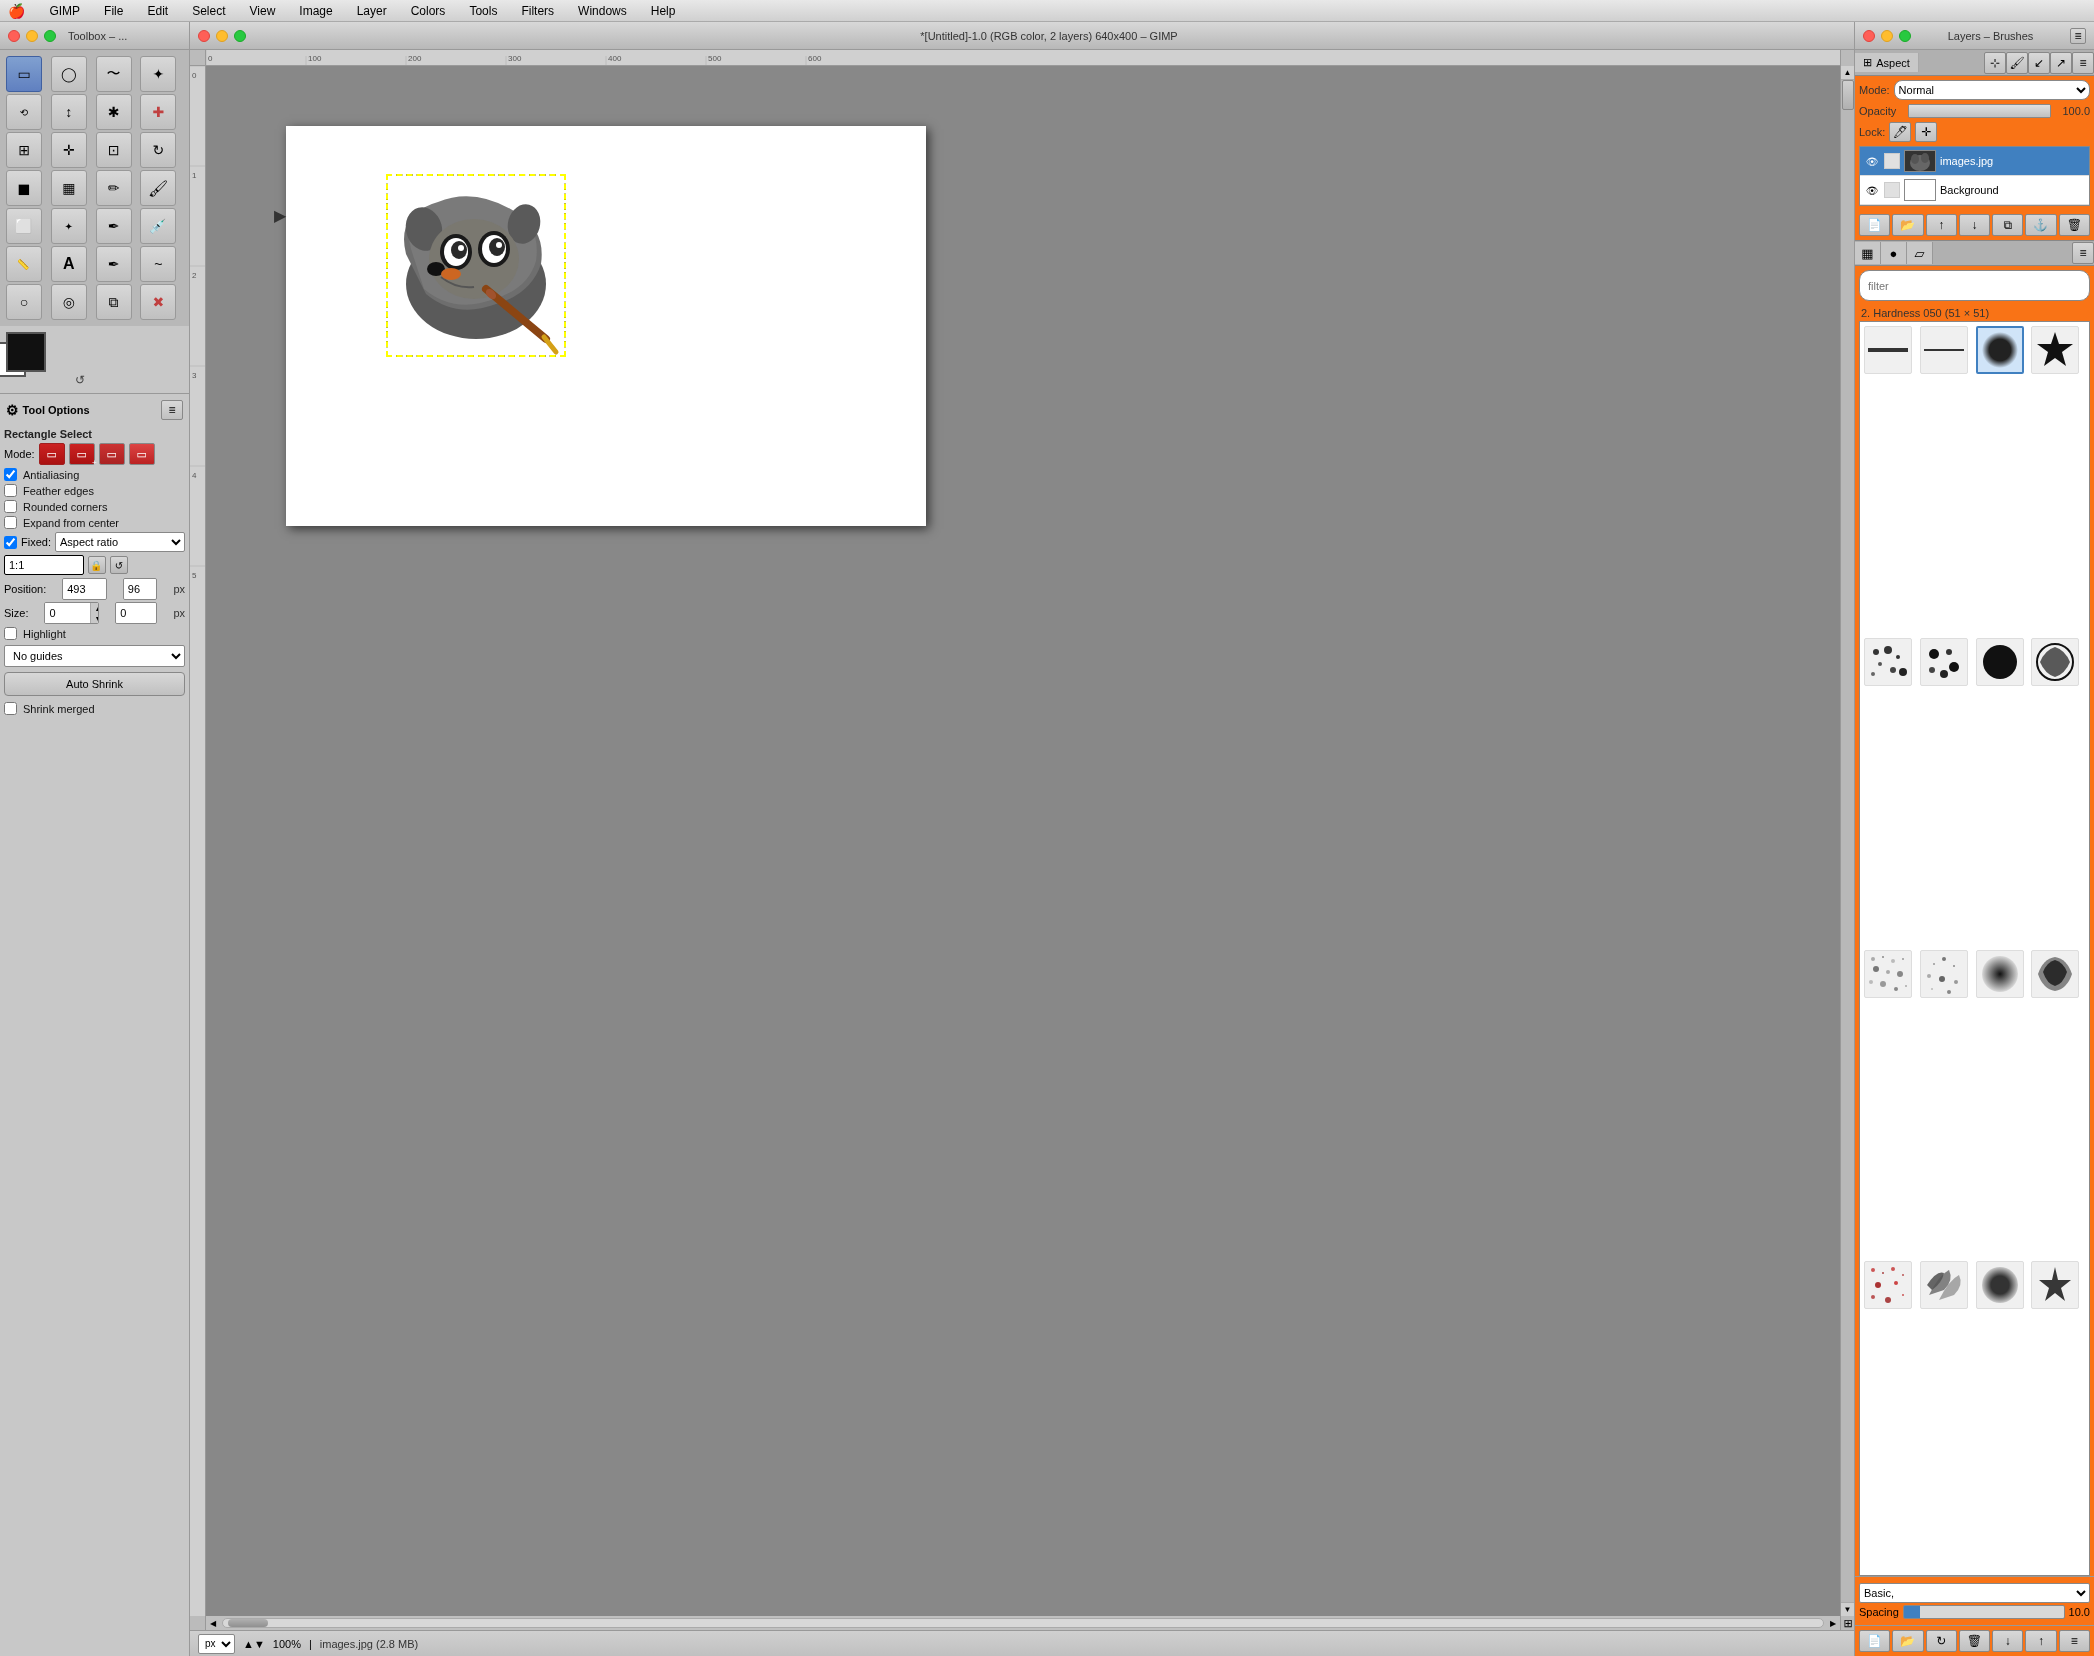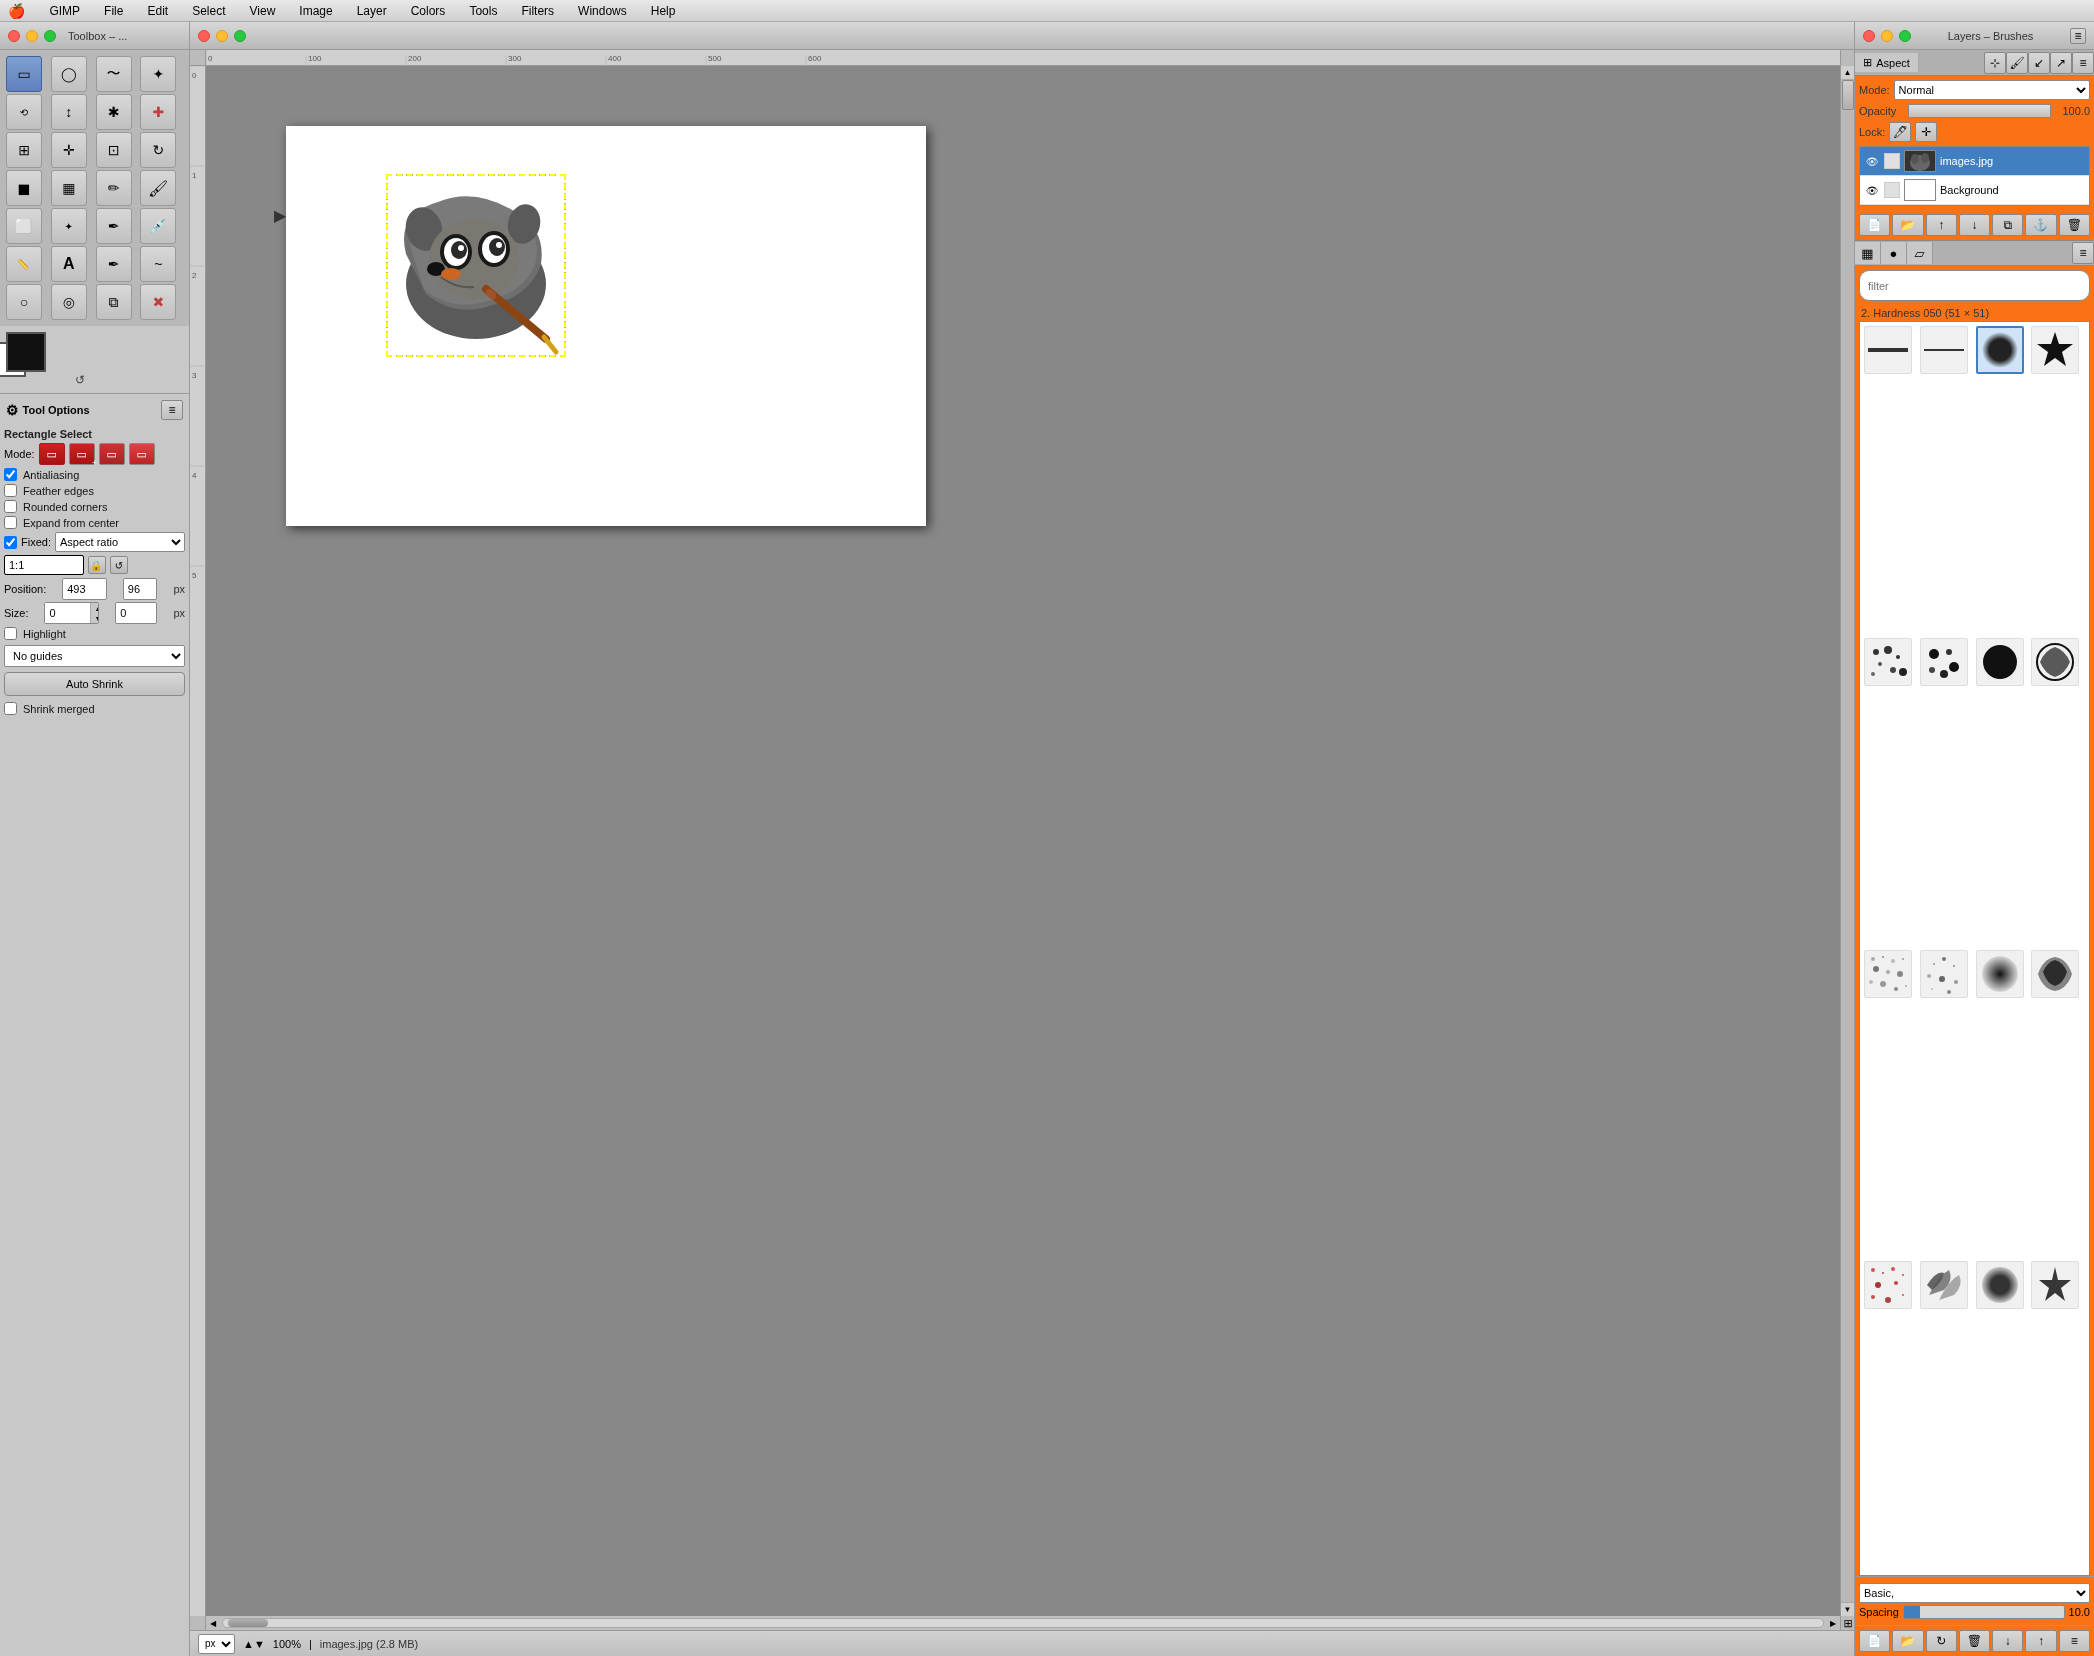--- a/index.html
+++ b/index.html
@@ -256,21 +256,21 @@
       align-items: center;
       gap: 4px;
       padding: 4px;
     }
     .mode-label { font-size: 11px; color: #333; }
     .mode-dropdown {
       flex: 1; height: 20px;
       font-size: 11px;
       border: 1px solid #888;
       background: white;
-      border-radius: 2px;
+      border-radius: 8px;
     }
     .icon-btn {
       width: 22px; height: 20px;
       background: linear-gradient(to bottom, #d8d8d8, #c0c0c0);
       border: 1px solid #888;
       border-radius: 2px;
       cursor: pointer;
       display: flex; align-items: center; justify-content: center;
       font-size: 12px;
     }
@@ -638,20 +638,21 @@
       </div>
     </div>
   </div>
 
   <div class="canvas-container">
 
     <div class="canvas-titlebar">
       <span class="window-btn btn-close"></span>
       <span class="window-btn btn-min"></span>
       <span class="window-btn btn-max"></span>
+      <span class="canvas-title">*[Untitled]-1.0 (RGB color, 2 layers) 640x400 – GIMP</span>
     </div>
 
     <div class="canvas-with-rulers">
 
       <div style="display:flex; flex-direction:row; flex-shrink:0;">
         <div class="ruler-corner"></div>
         <div class="h-ruler" style="flex:1;">
           <svg class="ruler-svg" width="100%" height="16">
             <rect width="100%" height="16" fill="#d0d0d0"></rect>
 

